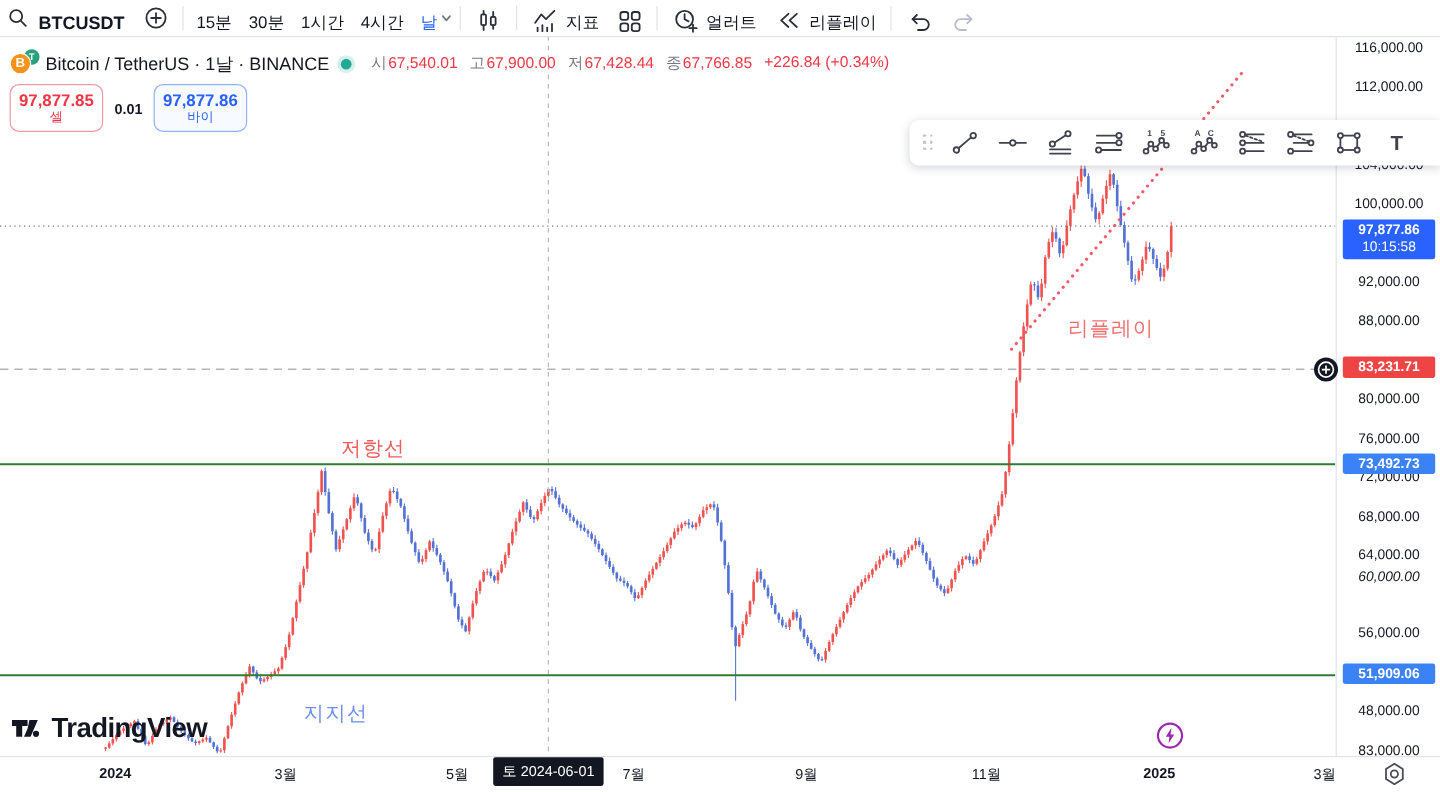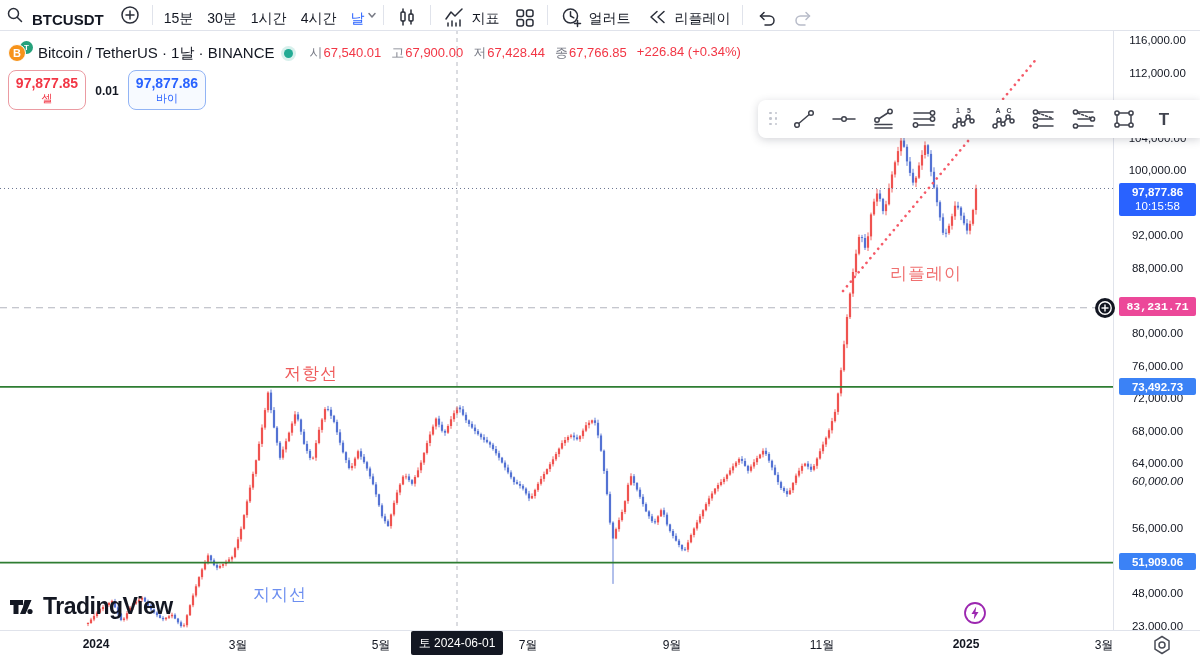--- a/index.html
+++ b/index.html
@@ -48,21 +48,21 @@
 
   
   .chart-svg { position:absolute; left:0; top:30px; z-index:5; }
   .price-axis { position:absolute; left:1113px; top:30px; width:87px; height:600px; background:#fff;
     border-left:1px solid #e0e3eb; z-index:10; cursor:ns-resize; }
   .p-tick { position:absolute; left:0; width:87px; text-align:center; font-size:11.5px; color:#131722; }
   .axis-badge { position:absolute; left:5px; width:77px; text-align:center; color:#fff; border-radius:2px;
     font-size:11.5px; z-index:12; }
   .badge-last { background:#2962ff; padding:2px 0; line-height:1.25; font-weight:bold; }
   .badge-last .t { font-weight:normal; }
-  .badge-alert { background:#ec4899; font-weight:bold; padding:3px 0;font-family:Liberation Mono, monospace; }
+  .badge-alert { background:#ef4444; font-weight:bold; padding:3px 0; }
   .badge-green { background:#3b82f6; font-weight:bold; padding:2.5px 0; }
   .alert-plus { position:absolute; left:1094px; top:297px; z-index:12; cursor:pointer; }
 
   .time-axis { position:absolute; left:0; top:630px; width:1200px; height:30px; background:#fff;
     border-top:1px solid #e0e3eb; z-index:10; cursor:ew-resize; }
   .t-tick { position:absolute; top:6px; transform:translateX(-50%); font-size:12px; color:#131722; }
   .t-tick.bold { font-weight:bold; }
   .date-badge { position:absolute; left:411px; top:0; width:92px; height:24px; background:#131722; color:#fff;
     font-size:12px; display:flex; align-items:center; justify-content:center; border-radius:2px; z-index:11; }
   .axis-gear { position:absolute; left:1151px; top:3px; cursor:pointer; }
@@ -980,21 +980,21 @@
       <div class="p-tick" style="top: 199.333px;">92,000.00</div>
       <div class="p-tick" style="top: 231.889px;">88,000.00</div>
       <div class="p-tick" style="top: 297px;">80,000.00</div>
       <div class="p-tick" style="top: 329.556px;">76,000.00</div>
       <div class="p-tick" style="top: 362.111px;">72,000.00</div>
       <div class="p-tick" style="top: 394.667px;">68,000.00</div>
       <div class="p-tick" style="top: 427.222px;">64,000.00</div>
       <div class="p-tick" style="top: 445px; font-style: italic;">60,000.00</div>
       <div class="p-tick" style="top: 492.333px;">56,000.00</div>
       <div class="p-tick" style="top: 557.444px;">48,000.00</div>
-      <div class="p-tick" style="top: 590px;">23,000.00</div>
+      <div class="p-tick" style="top: 590px;">83,000.00</div>
     </div>
   <span class="alert-plus">
     <svg width="22" height="22" viewBox="0 0 22 22">
         <circle cx="11" cy="11" r="10" fill="#131722"></circle>
         <circle cx="11" cy="11" r="6.2" fill="none" stroke="#fff" stroke-width="1.4"></circle>
         <line x1="11" y1="7.5" x2="11" y2="14.5" stroke="#fff" stroke-width="1.4"></line>
         <line x1="7.5" y1="11" x2="14.5" y2="11" stroke="#fff" stroke-width="1.4"></line>
       </svg>
   </span>
 

